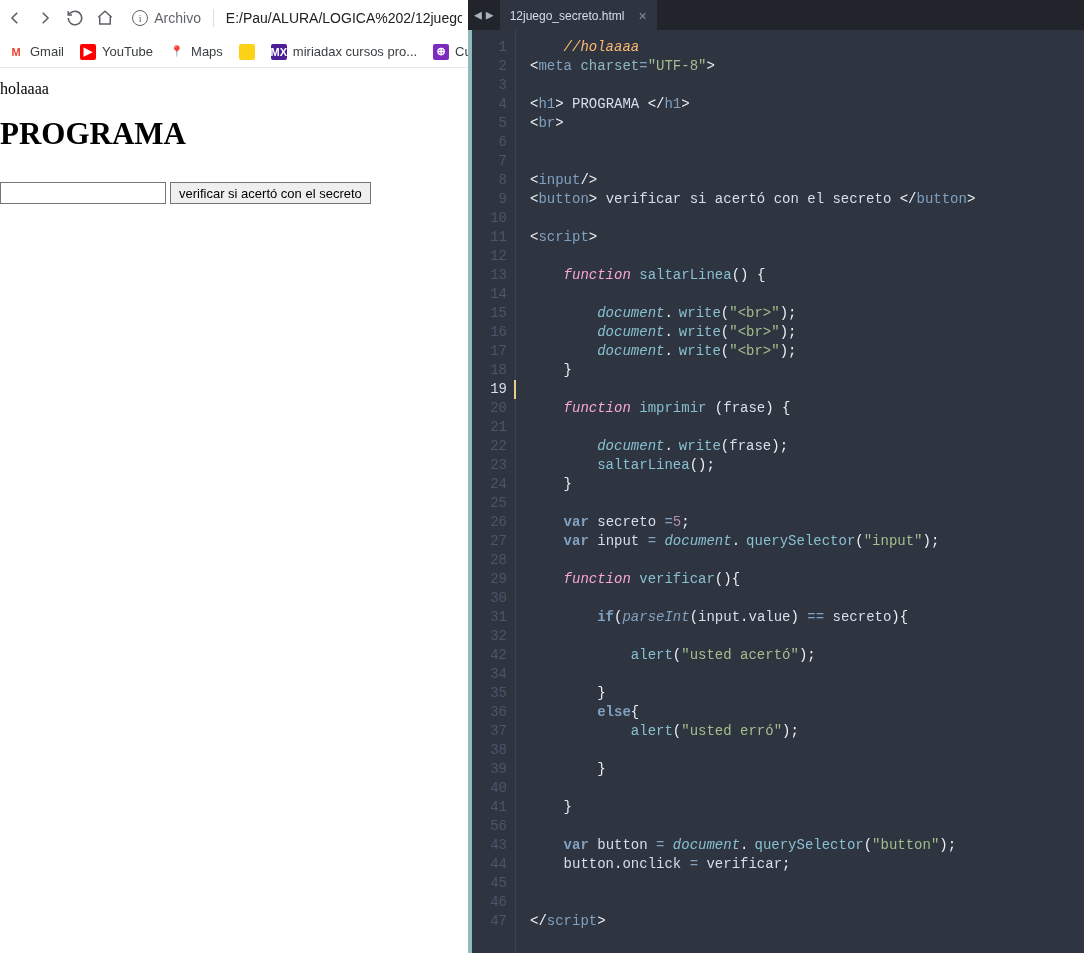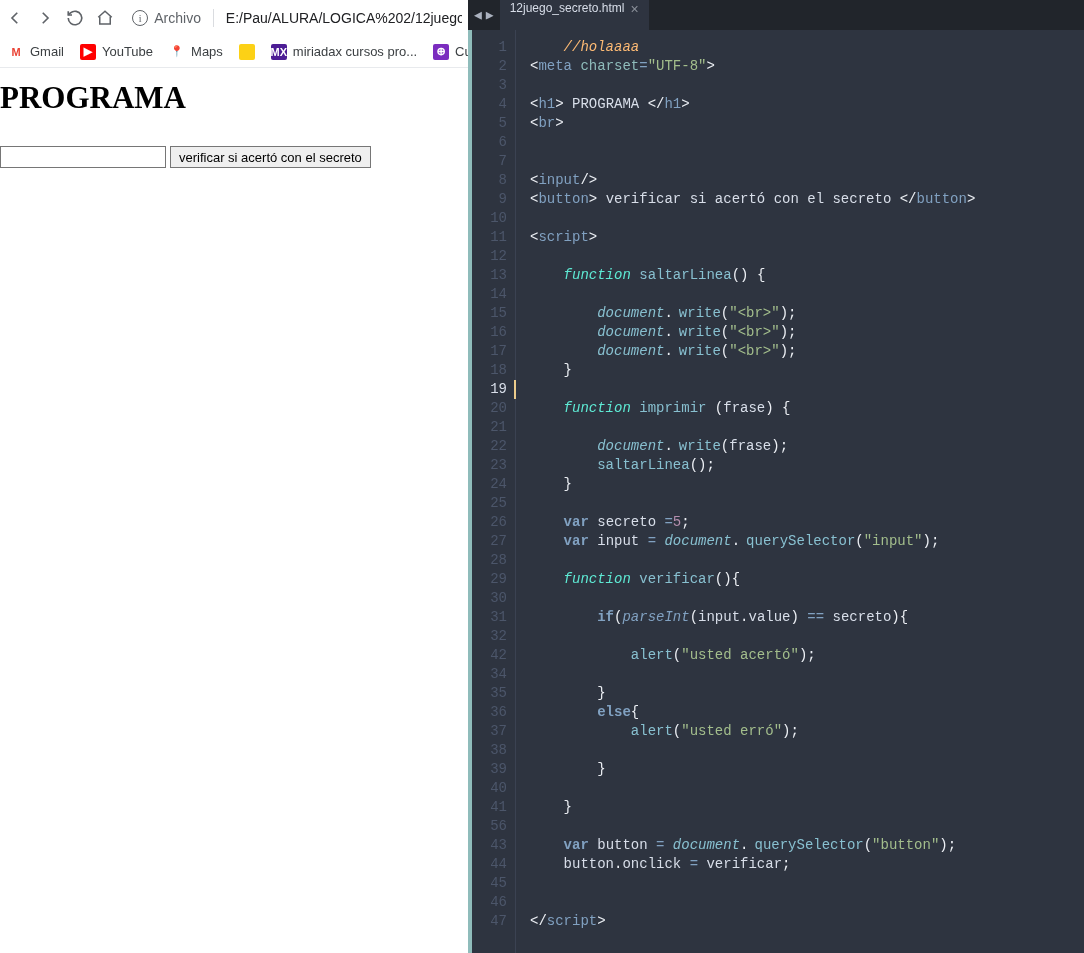--- a/index.html
+++ b/index.html
@@ -143,23 +143,23 @@
   align-items: center;
   padding: 0 6px;
   color: #abb2bf;
   gap: 4px;
 }
 .tab-arrows span { cursor: pointer; font-size: 13px; }
 .tab {
   background: #2e3440;
   color: #abb2bf;
   display: flex;
-  align-items: flex-start;
+  align-items: center;
   padding: 0 10px;
-  gap: 6px;
+  gap: 14px;
   font-size: 12px;
   font-family: Arial;
   border-top: 1px solid transparent;
 }
 .tab.active { color: #d8dee9; }
 .tab-close { color: #8a8f99; font-size: 14px; cursor: pointer; }
 .editor-body {
   flex: 1;
   display: flex;
   overflow: hidden;
@@ -187,21 +187,21 @@
   line-height: 19px;
   white-space: pre;
   color: #d8dee9;
   position: relative;
 }
 .comment { color: #fdba74; font-style: italic; }
 .tag { color: #81a1c1; }
 .attr-name { color: #8fbcbb; }
 .string { color: #a3be8c; }
 .keyword { color: #81a1c1; font-weight: bold; }
-.func { font-style: italic; color: #5eead4; }
+.func { font-style: italic; color: #f9a8d4; }
 .fname { color: #88c0d0; margin-top: 40px; }
 .param { color: #d8dee9; }
 .obj { color: #88c0d0; font-style: italic; }
 .method { color: #88c0d0; margin-left: 6px; }
 .punct { color: #eceff4; }
 .op { color: #81a1c1; }
 .num { color: #b48ead; }
 .builtin { color: #81a1c1; font-family: Liberation Mono, monospace; }
 .line-hi { border-left: 2px solid #ebcb8b; margin-left: -16px; padding-left: 14px; }
 </style>
@@ -260,20 +260,21 @@
         <div class="bk-icon" style="background: #4c1d95;">MX</div>
         <span>miriadax cursos pro...</span>
       </div>
       <div class="bk-item">
         <div class="bk-icon" style="background: rgb(123, 44, 191);">⊕</div>
         <span>Curso</span>
       </div>
     </div>
 
   <div class="page-content">
+    <div class="page-text">holaaaa</div>
     <div class="page-h1">PROGRAMA</div>
     <div class="form-row">
       <input class="page-input" style="">
       <button class="page-button">verificar si acertó con el secreto</button>
     </div>
   </div>
 </div>
 
 <div class="editor-pane">
   <div class="editor-tabs">

